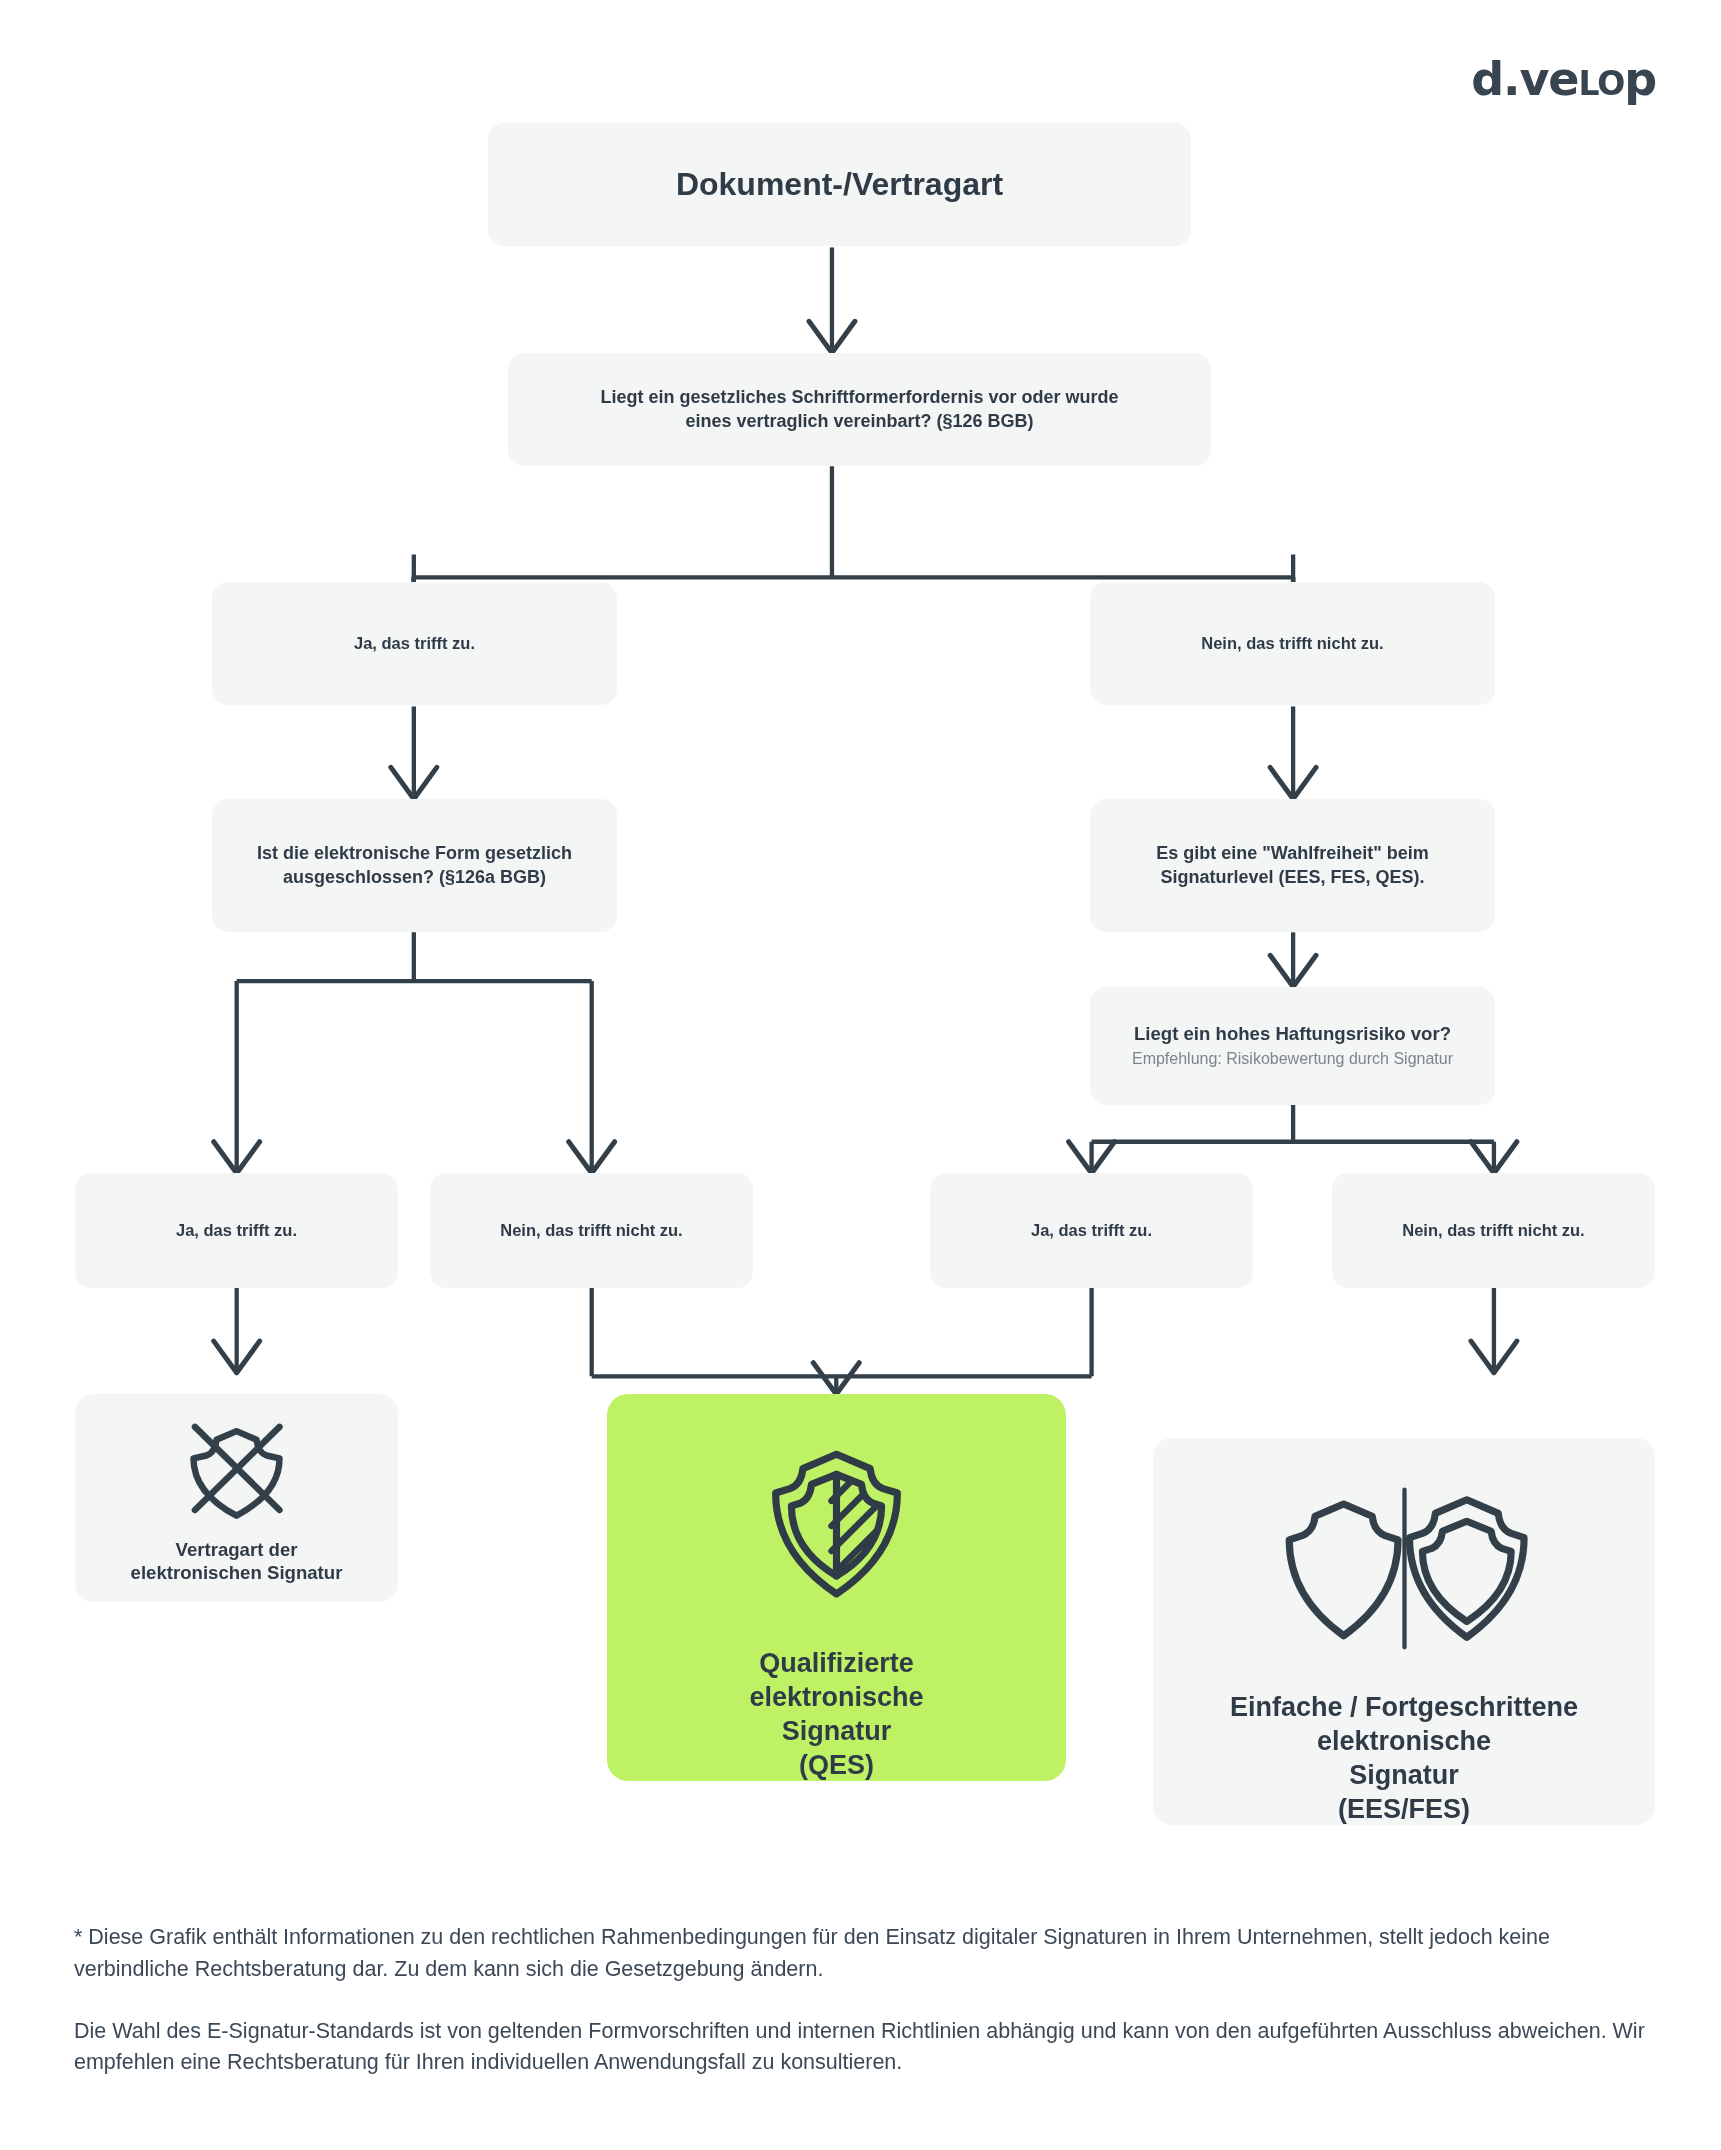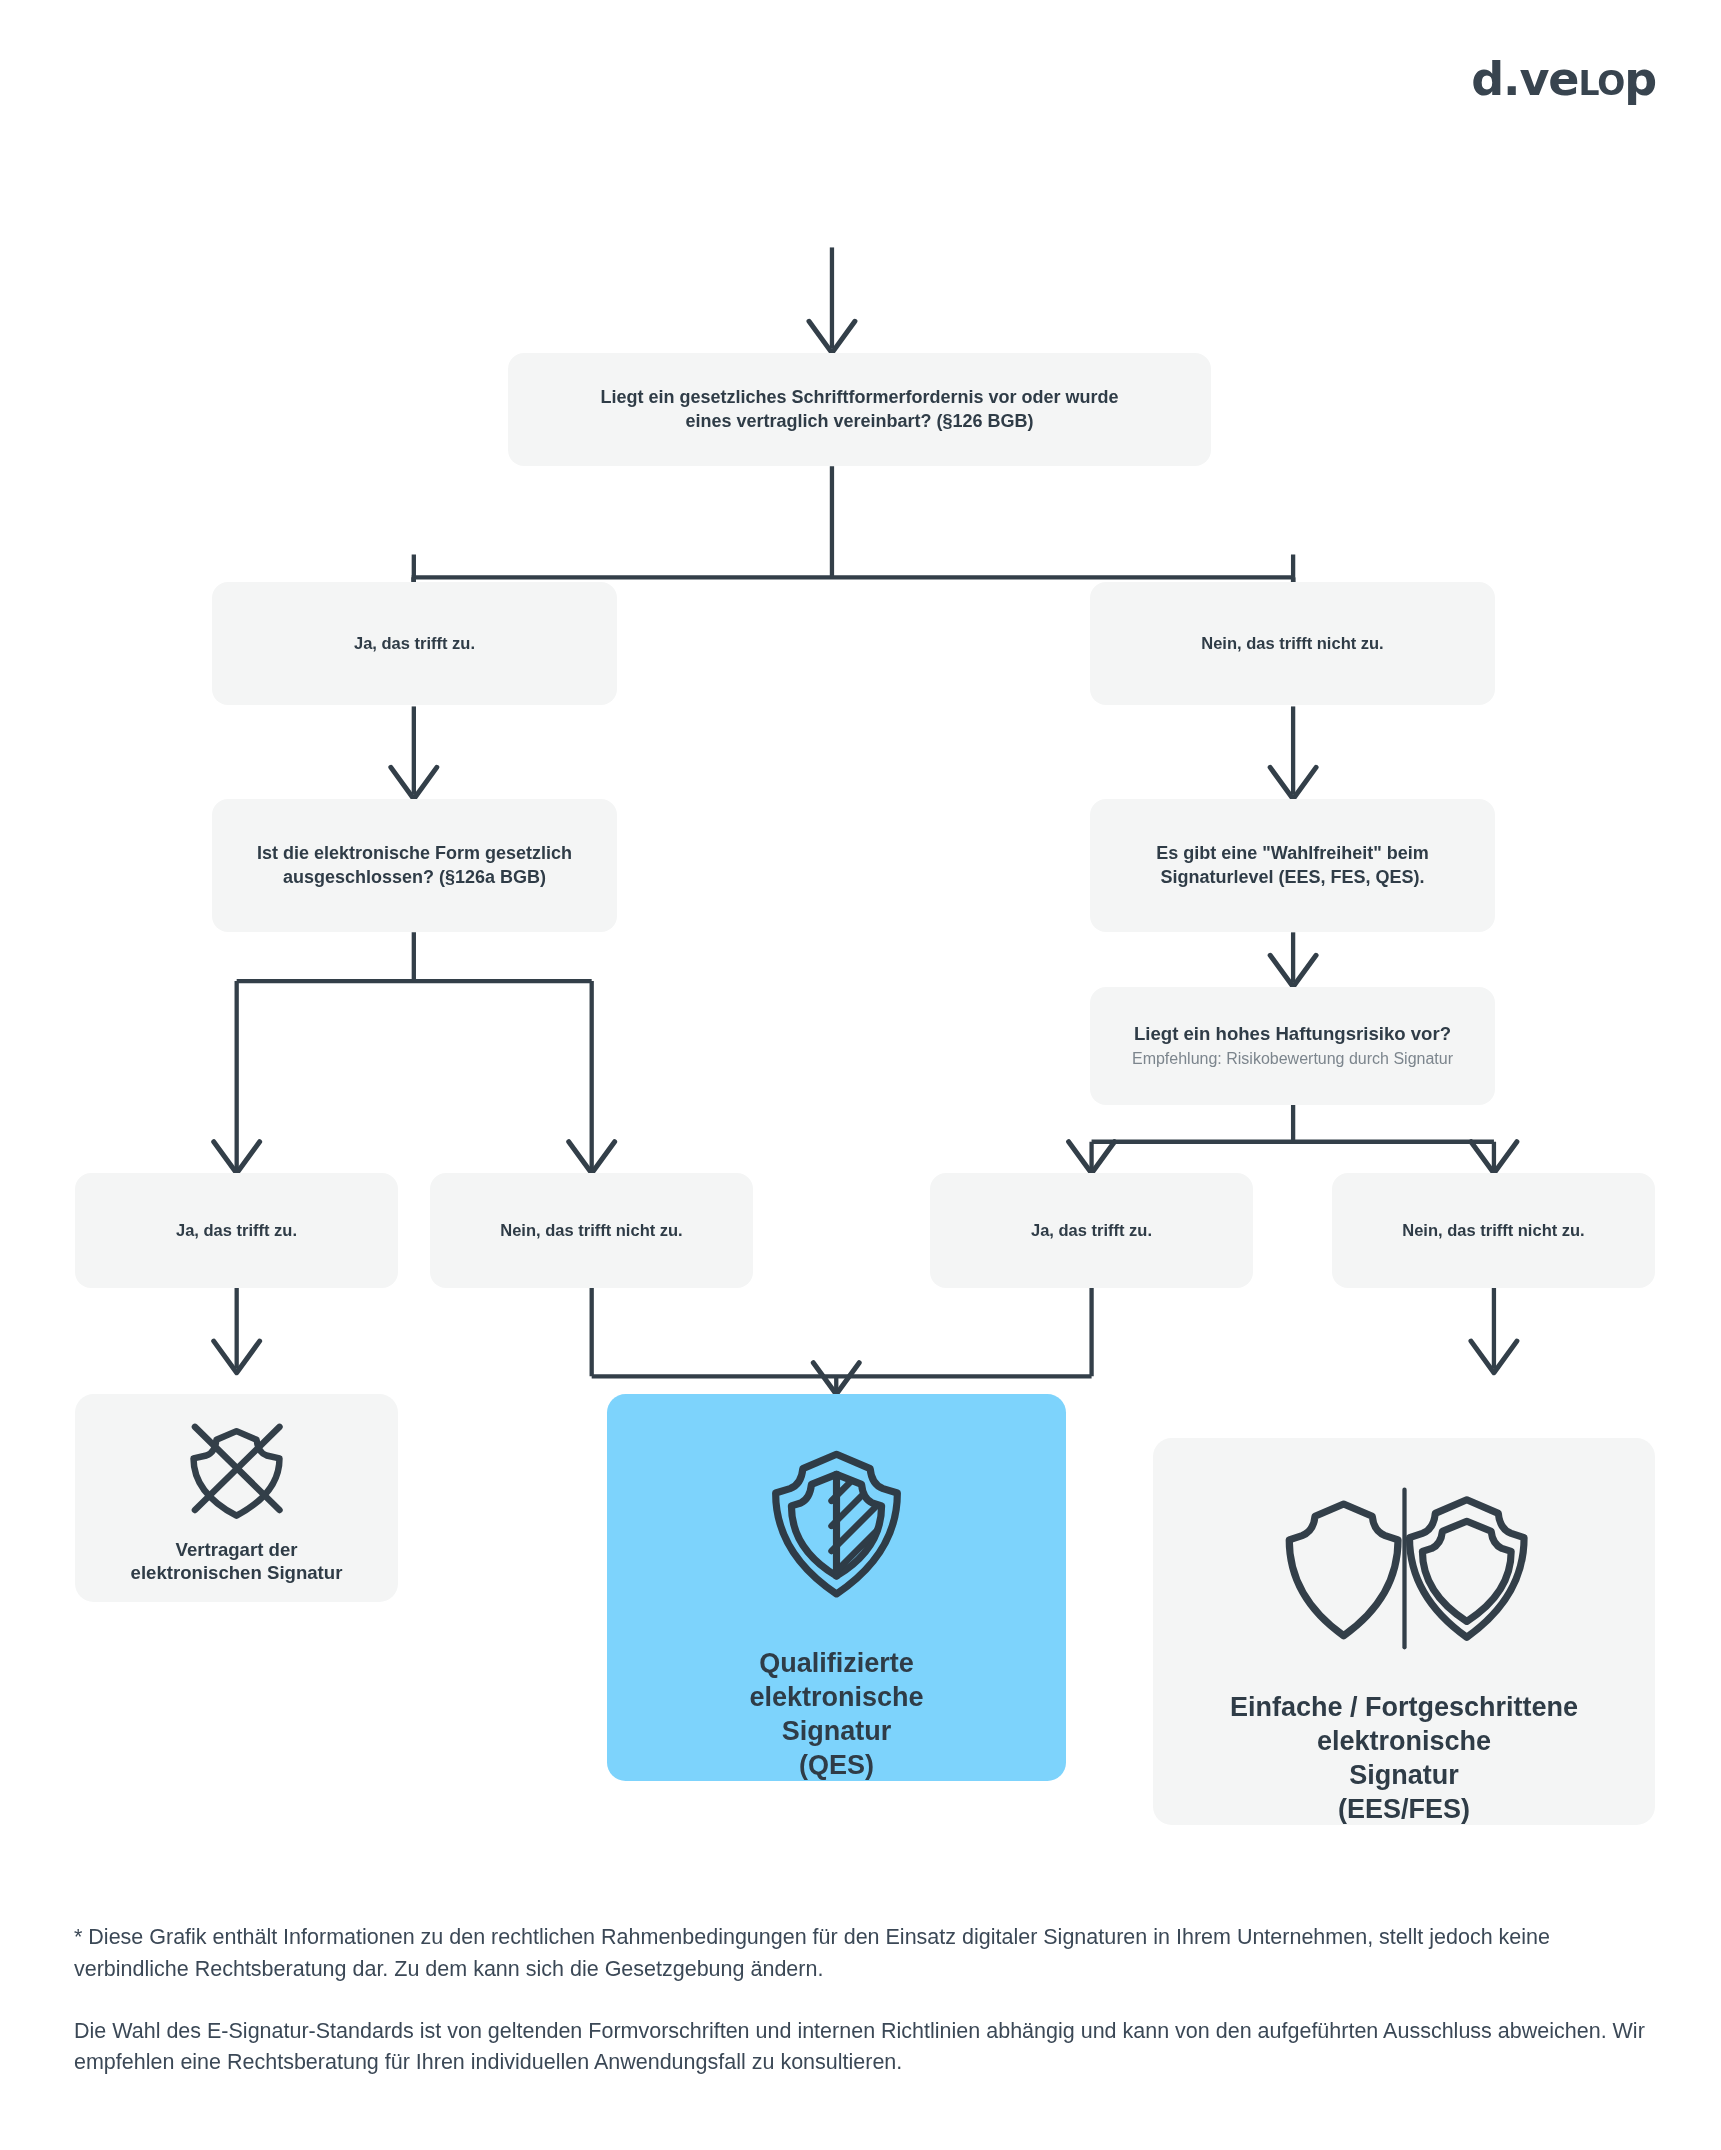--- a/index.html
+++ b/index.html
@@ -85,21 +85,21 @@
   .card {
     position: absolute;
     border-radius: 18.6px;
     box-sizing: border-box;
     display: flex;
     flex-direction: column;
     align-items: center;
     text-align: center;
   }
   .card.grey  { background: #f4f5f5; }
-  .card.green { background: #7dd3fc; }
+  .card.green { background: #bef264; border-radius: 21px; }
   .card .icon-wrap {
     display: flex;
     align-items: center;
     justify-content: center;
     width: 100%;
   }
   .card .label {
     font-weight: 700;
     color: #2f3c47;
     line-height: 1.26;
@@ -182,20 +182,23 @@
       <polyline points="298,1870 330,1914 362,1870" stroke-width="7" stroke-linecap="round" stroke-linejoin="round"></polyline>
 
       <path d="M825,1795 L825,1919 M1522,1795 L1522,1919 M825,1919 L1522,1919 M1166,1919 L1166,1945"></path>
       <polyline points="1134,1900 1166,1944 1198,1900" stroke-width="7" stroke-linecap="round" stroke-linejoin="round"></polyline>
 
       <path d="M2083,1795 L2083,1908"></path>
       <polyline points="2051,1870 2083,1914 2115,1870" stroke-width="7" stroke-linecap="round" stroke-linejoin="round"></polyline>
     </g>
   </svg>
 
+  <div class="node n-root" id="node-root" style="left:488px; top:123px; width:703px; height:123px;">
+    <div class="t">Dokument-/Vertragart</div>
+  </div>
 
   <div class="node n-q" id="node-q1" style="left:508px; top:353px; width:703px; height:113px;">
     <div class="t" style="max-width:545px;">Liegt ein gesetzliches Schriftformerfordernis vor oder wurde eines vertraglich vereinbart? (§126 BGB)</div>
   </div>
 
   <div class="node n-ans" id="node-q1-yes" style="left:212px; top:582px; width:405px; height:123px;">
     <div class="t">Ja, das trifft zu.</div>
   </div>
 
   <div class="node n-ans" id="node-q1-no" style="left:1090px; top:582px; width:405px; height:123px;">

